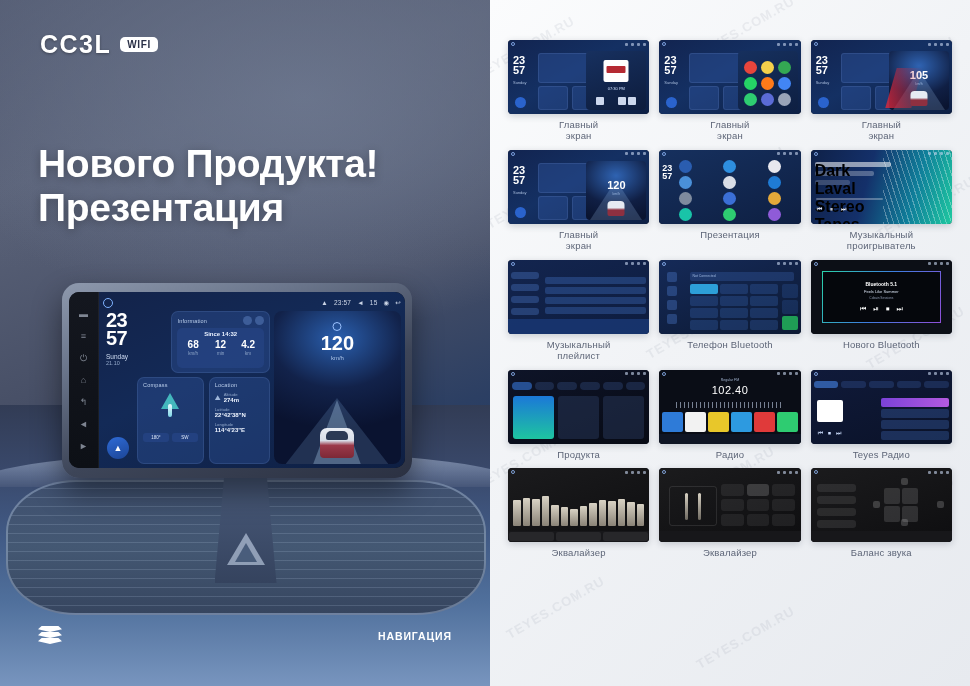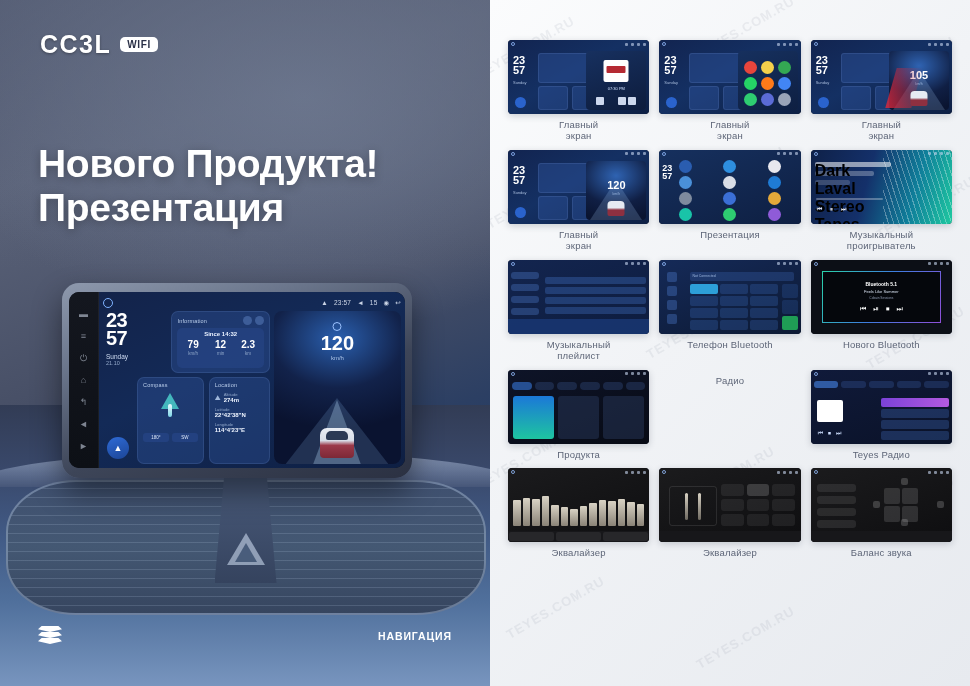--- a/index.html
+++ b/index.html
@@ -421,29 +421,29 @@
                     <span class="card-title">Information</span>
                     <span style="display:flex;gap:3px">
                       <span class="ico-sm"></span>
                       <span class="ico-sm"></span>
                     </span>
                   </div>
                   <div class="info-box">
                     <div class="since">Since 14:32</div>
                     <div class="stats">
                       <div class="stat">
-                        <b>79</b>
+                        <b>68</b>
                         <i>km/h</i>
                       </div>
                       <div class="stat">
                         <b>12</b>
                         <i>min</i>
                       </div>
                       <div class="stat">
-                        <b>2.3</b>
+                        <b>4.2</b>
                         <i>km</i>
                       </div>
                     </div>
                   </div>
                 </div>
               </div>
 
               <div class="sl-bot">
                 <div class="card compass-card">
                   <span class="card-title">Compass</span>
@@ -831,20 +831,44 @@
                 <span class="d"></span>
                 <span class="d"></span>
                 <span class="d"></span>
                 <span class="d"></span>
               </div>
           </div>
           <div class="thumb-cap">Продукта</div>
         </div>
 
         <div class="gcell">
+          <div class="thumb">
+            <div class="art-radio" style="position:absolute;inset:0">
+              <div style="position:absolute;left:0;right:0;top:8px;text-align:center;color:#9fb0cc;font-size:3.5px">Regular FM</div>
+              <div class="freq">102.40</div>
+              <div class="scale"></div>
+              <div class="presets">
+                <i style="background:#2e7bd8"></i>
+                  <i style="background:#f2f2f2"></i>
+                  <i style="background:#e8c72a"></i>
+                <i style="background:#2d9ae0"></i>
+                  <i style="background:#e03a3a"></i>
+                  <i style="background:#2ecc71"></i>
+              </div>
+              <div class="dock"></div>
+            </div>
+            <div class="tsb">
+                <span class="o"></span>
+                <span class="f"></span>
+                <span class="d"></span>
+                <span class="d"></span>
+                <span class="d"></span>
+                <span class="d"></span>
+              </div>
+          </div>
           <div class="thumb-cap">Радио</div>
         </div>
 
         <div class="gcell">
           <div class="thumb">
             <div class="art-teyes" style="position:absolute;inset:0">
               <div class="tabs">
                   <i></i>
                   <i></i>
                   <i></i>

